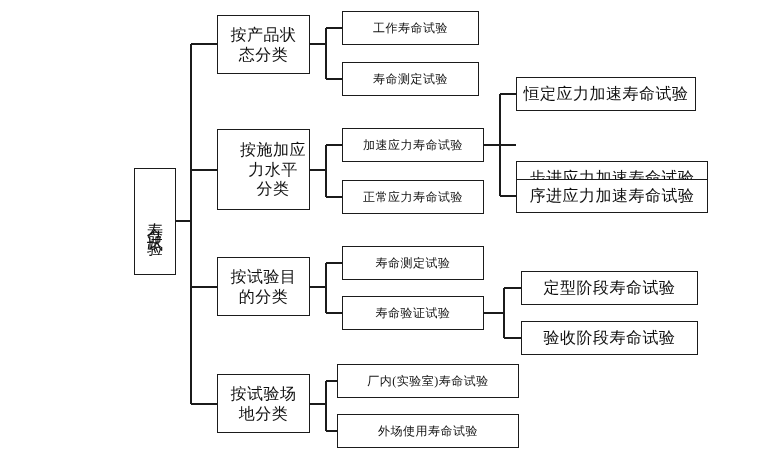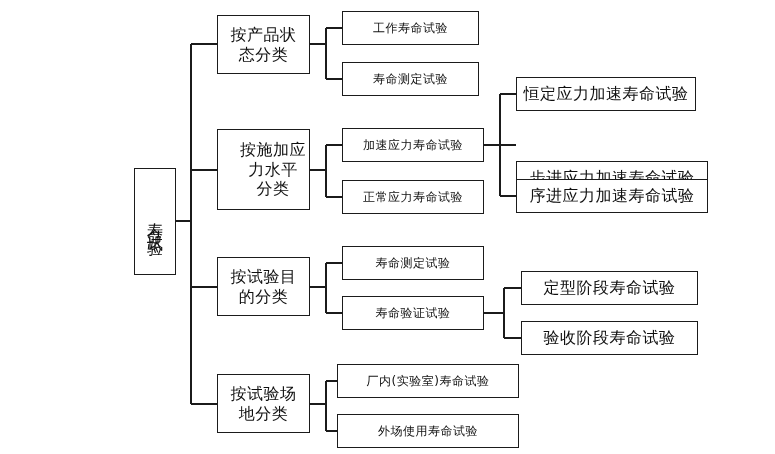--- a/index.html
+++ b/index.html
@@ -170,21 +170,21 @@
   </div>
 
   <div class="node node-leaf2" style="left:521px; top:271px; width:177px; height:34px;">
     <span class="label">定型阶段寿命试验</span>
   </div>
 
   <div class="node node-leaf2" style="left:521px; top:321px; width:177px; height:34px;">
     <span class="label">验收阶段寿命试验</span>
   </div>
 
-  <div class="node node-leaf" style="left:337px; top:364px; width:182px; height:34px;">
+  <div class="node node-leaf" style="left:337px; top:364px; width:182px; height:34px;font-family:Liberation Serif, serif;">
     <span class="label">厂内(实验室)寿命试验</span>
   </div>
 
   <div class="node node-leaf" style="left:337px; top:414px; width:182px; height:34px;">
     <span class="label">外场使用寿命试验</span>
   </div>
 
 </div>
 
 </body></html>

